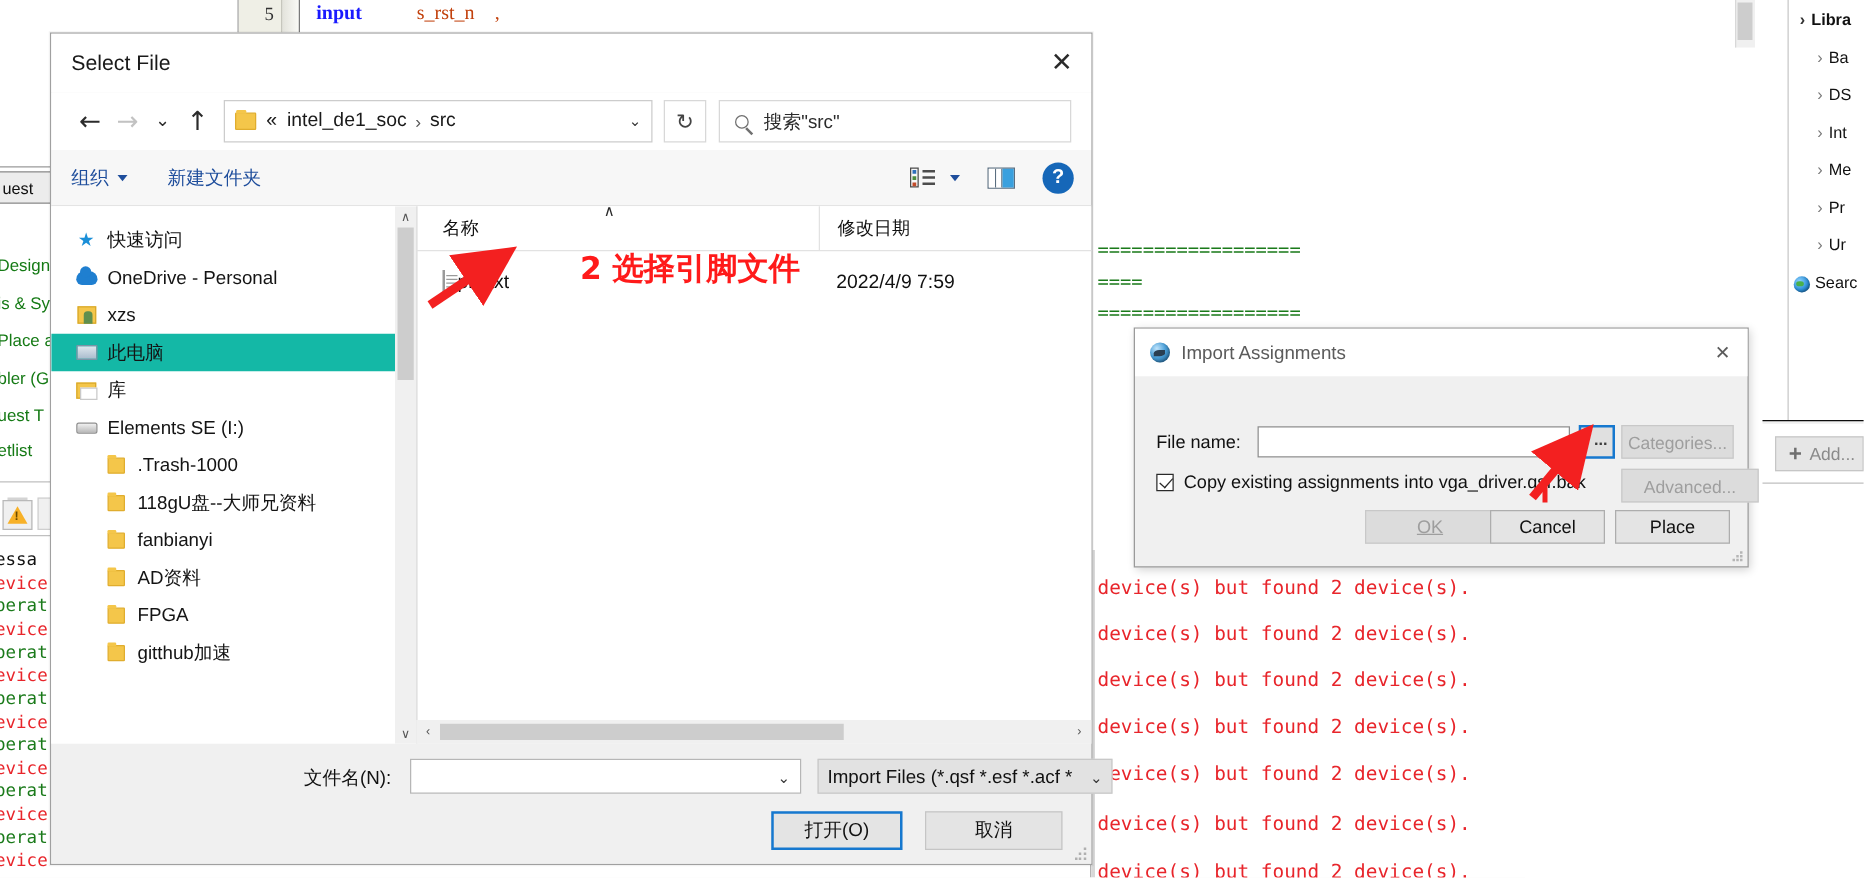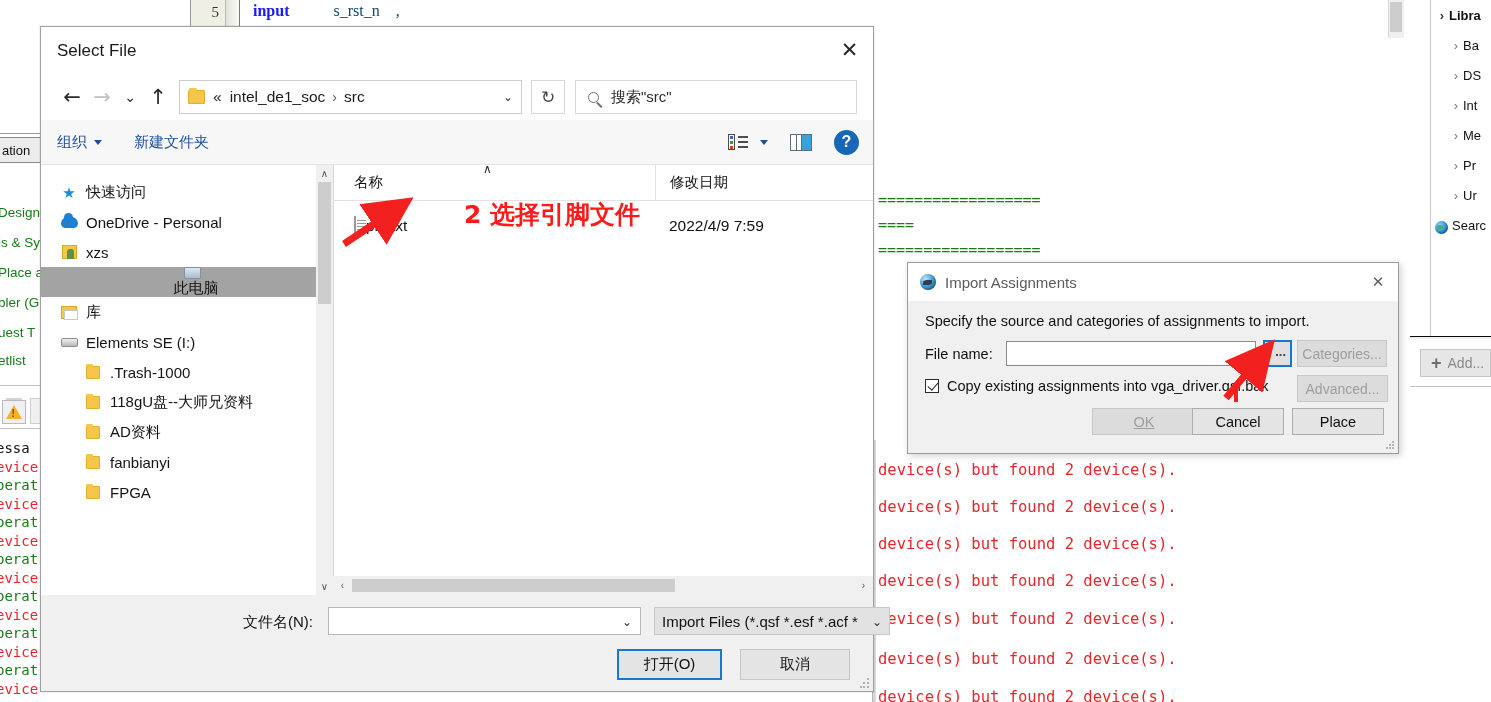--- a/index.html
+++ b/index.html
@@ -28,21 +28,21 @@
     text-align: right; padding-right: 6px; color: #333; line-height: 24px;
     font-size: 15px;
   }
   .code-gutter2 {
     position:absolute; left:35px; top:0; width:14px; height:26px;
     background: linear-gradient(to right,#e3e3dc,#fafaf6);
     border-right:1px solid #7a7a7a;
   }
   .code-text { position: absolute; left: 62px; top: 2px; white-space: pre; }
   .kw { color: #1a1aff; font-weight: 600; }
-  .idn { color: #0c4a6e; }
+  .idn { color: #c2410c; }
 
   .code-scroll-v {
     position: absolute; left: 1388px; top: 0; width: 16px; height: 38px;
     background: #f0f0f0; border-left: 1px solid #d8d8d8;
   }
   .code-scroll-thumb {
     position:absolute; left:1390px; top:2px; width:12px; height:30px; background:#cdcdcd;
   }
 
   
@@ -183,21 +183,21 @@
   .dlg-body { flex:1; display:flex; background:#fff; position:relative; min-height:0;}
   .side {
     width:292px; background:#fff; position:relative; overflow:hidden; border-right:0;
   }
   .side-scroll { position:absolute; right:0; top:0; width:17px; height:100%; background:#f0f0f0;}
   .ss-up, .ss-dn { width:17px; height:17px; display:flex;align-items:center;justify-content:center;font-size:10px;color:#555;}
   .ss-dn { position:absolute; bottom:0; }
   .ss-thumb { position:absolute; left:2px; top:17px; width:13px; height:122px; background:#cdcdcd;}
   .tree { padding-top:12px; font-size:15px; color:#141414; }
   .trow { height:30px; display:flex; align-items:center; white-space:nowrap; padding-left:18px; }
-  .trow.sel { background:#a3a3a3;flex-direction:column; }
+  .trow.sel { background:#14b8a6; }
   .trow.ind { padding-left:42px; }
   .ticon { width:20px; margin-right:7px; display:flex; align-items:center; justify-content:center; flex:0 0 auto;}
   .ico-desktop{width:16px;height:12px;background:#1a9fff;border:1px solid #0e7cc9;border-radius:1px;}
   .ico-cloud{width:17px;height:11px;background:#1f7fd0;border-radius:7px 7px 5px 5px;position:relative;}
   .ico-cloud::before{content:"";position:absolute;left:3px;top:-4px;width:9px;height:9px;border-radius:50%;background:#1f7fd0;}
   .ico-user{width:15px;height:14px;background:#f4c64a;border:1px solid #d9a92d;position:relative;}
   .ico-user::after{content:"";position:absolute;left:4px;top:3px;width:7px;height:10px;border-radius:3px 3px 0 0;background:#5f8f4e;}
   .ico-pc{width:17px;height:12px;background:linear-gradient(#dfe7ee,#a9bccd);border:1px solid #7d93a6;border-radius:1px;}
   .ico-lib{width:16px;height:13px;background:#f4c64a;border:1px solid #d9a92d;position:relative;}
   .ico-lib::after{content:"";position:absolute;left:2px;top:3px;width:12px;height:8px;background:#fff;border:1px solid #c9c9c9;}
@@ -299,21 +299,21 @@
   .imp-chk { position:absolute; left:17px; top:115px; display:flex; align-items:center; gap:8px;}
   .chkbox {
     width:14px;height:14px;border:1px solid #2a2a2a;background:#fff;position:relative;flex:0 0 auto;
   }
   .chkbox::after{
     content:"";position:absolute;left:4px;top:0px;width:5px;height:9px;
     border:solid #2a2a2a;border-width:0 1.7px 1.7px 0;transform:rotate(42deg);
   }
   .imp-chk span { font-size:14.5px; color:#101010; white-space:nowrap;}
   .imp-adv {
-    position:absolute; left:389px; top:112px; width:91px; height:27px;
+    position:absolute; left:389px; top:112px; width:110px; height:27px;
     background:#dcdcdc; border:1px solid #c8c8c8;
     display:flex;align-items:center;justify-content:center;font-size:14px;color:#9e9e9e;
   }
   .imp-ok {
     position:absolute; left:1092px; top:408px; width:104px; height:27px;
     background:#dcdcdc; border:1px solid #c8c8c8;
     display:flex;align-items:center;justify-content:center;font-size:14.5px;color:#9e9e9e;text-decoration:underline;
   }
   .imp-cancel {
     position:absolute; left:1192px; top:408px; width:92px; height:27px;
@@ -406,21 +406,21 @@
     <div class="err-line" style="top:498px;">device(s) but found 2 device(s).</div>
     <div class="err-line" style="top:535px;">device(s) but found 2 device(s).</div>
     <div class="err-line" style="top:572px;">device(s) but found 2 device(s).</div>
     <div class="err-line" style="top:610px;">device(s) but found 2 device(s).</div>
     <div class="err-line" style="top:650px;">device(s) but found 2 device(s).</div>
     <div class="err-line" style="top:688px;">device(s) but found 2 device(s).</div>
     <div style="position:absolute;left:873px;top:440px;width:3px;height:262px;background:#d8d8d8;"></div>
 
     <div class="leftstrip">
       <div class="ls-topline"></div>
-      <div class="ls-tabhdr">ation</div>
+      <div class="ls-tabhdr">uest</div>
       <div class="ls-green" style="top:205px;">Design</div>
       <div class="ls-green" style="top:235px;">is &amp; Sy</div>
       <div class="ls-green" style="top:265px;">Place a</div>
       <div class="ls-green" style="top:295px;">bler (G</div>
       <div class="ls-green" style="top:325px;">uest T</div>
       <div class="ls-green" style="top:353px;">etlist </div>
       <div class="ls-scroll"></div>
       <div class="ls-hline" style="top:385px;"></div>
       <div class="ls-warnbox">
           <span class="warn-tri"></span>
@@ -552,33 +552,39 @@
             <div class="trow ind">
               <span class="ticon">
                 <span class="ico-folder"></span>
               </span>
               <span>118gU盘--大师兄资料</span>
             </div>
             <div class="trow ind">
               <span class="ticon">
                 <span class="ico-folder"></span>
               </span>
+              <span>fanbianyi</span>
+            </div>
+            <div class="trow ind">
+              <span class="ticon">
+                <span class="ico-folder"></span>
+              </span>
               <span>AD资料</span>
             </div>
             <div class="trow ind">
               <span class="ticon">
                 <span class="ico-folder"></span>
               </span>
-              <span>fanbianyi</span>
+              <span>FPGA</span>
             </div>
             <div class="trow ind">
               <span class="ticon">
                 <span class="ico-folder"></span>
               </span>
-              <span>FPGA</span>
+              <span>gitthub加速</span>
             </div>
           </div>
         <div class="side-scroll">
           <div class="ss-up">∧</div>
           <div class="ss-thumb"></div>
           <div class="ss-dn">∨</div>
         </div>
       </div>
 
       <div class="filepane">
@@ -634,21 +640,20 @@
 
   <div class="btn-open">打开(O)</div>
   <div class="btn-cancel">取消</div>
 
   <div class="imp">
     <div class="imp-title">
       <span class="imp-ico"></span>
       <span>Import Assignments</span>
       <span class="imp-close">✕</span>
     </div>
-    <div class="imp-desc">Specify the source and categories of assignments to import.</div>
     <div class="imp-fnlbl">File name:</div>
     <div class="imp-fninput"></div>
     <div class="imp-browse">...</div>
     <div class="imp-cat">Categories...</div>
     <div class="imp-chk">
       <span class="chkbox"></span>
       <span>Copy existing assignments into vga_driver.qsf.bak</span>
     </div>
     <div class="imp-adv">Advanced...</div>
     <div class="imp-grip">

